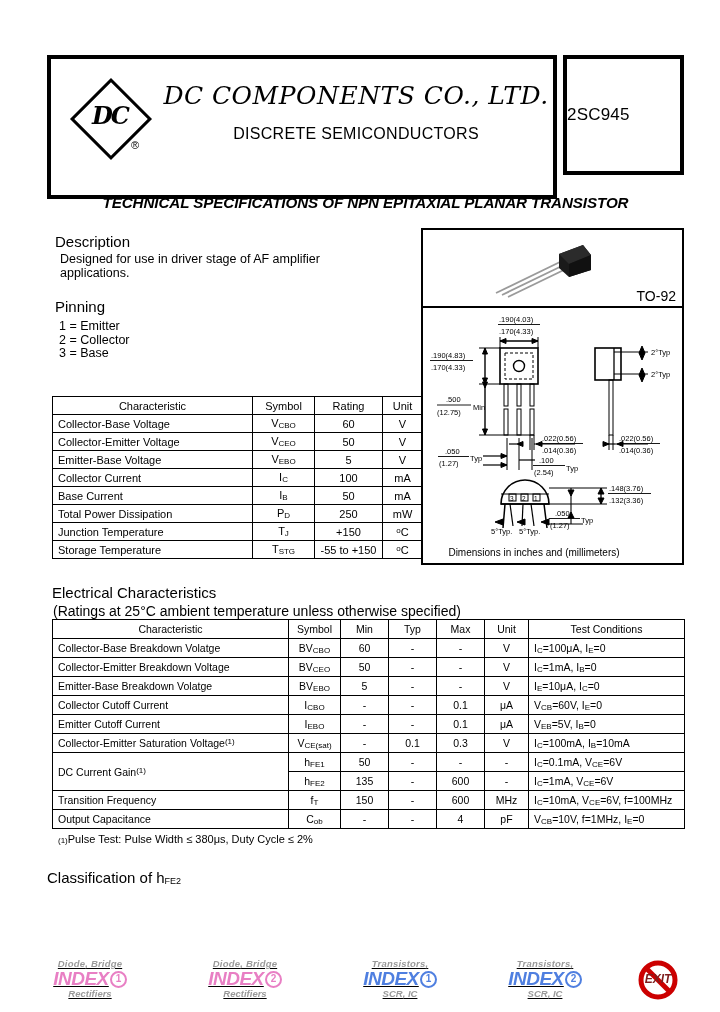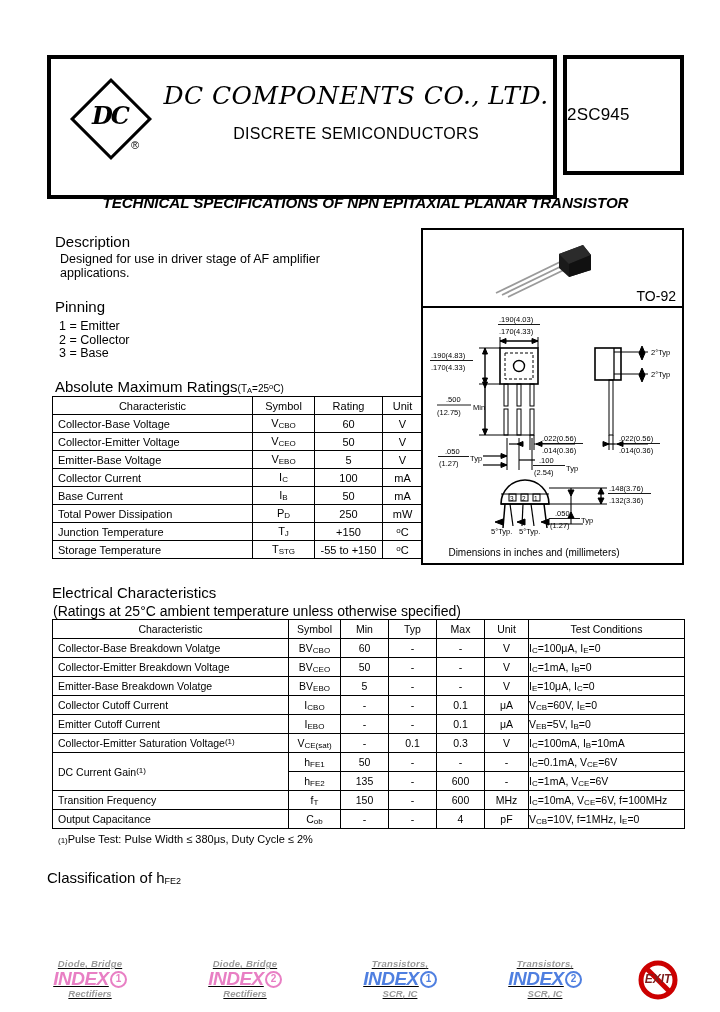--- a/index.html
+++ b/index.html
@@ -191,21 +191,21 @@
     width: 370px;
   }
   #abs-table thead td { height: 17px; }
 
   #elec-table {
     left: 52px; top: 619px;
     width: 632px;
     font-size: 10.5px;
   }
   #elec-table td { height: 18px; }
-  #elec-table .tc { text-align: left; }
+  #elec-table .tc { text-align: left; padding-left: 5px; }
 
   #pulse-note {
     position: absolute;
     left: 58px; top: 833px;
     font-size: 11px;
   }
   #pulse-note .sup { font-size: 8px; vertical-align: 0px; }
 
   #class-table {
     left: 43px; top: 890px;
@@ -336,23 +336,20 @@
   <div id="description-heading" class="h">Description</div>
   <div id="description-text">Designed for use in driver stage of AF amplifier applications.</div>
 
   <div id="pinning-heading">Pinning</div>
   <div id="pinning-list">
     <div>1 = Emitter</div>
     <div>2 = Collector</div>
     <div>3 = Base</div>
   </div>
 
-  <div id="abs-heading" class="section-heading">
-    <span>Absolute Maximum Ratings</span><span class="sub"><span>(T</span><span class="ss">A</span><span>=25</span><span class="sup">o</span><span>C)</span></span>
-  </div>
 
   <table class="dt" id="abs-table">
     <colgroup>
       <col style="width:200px">
         <col style="width:62px">
         <col style="width:68px">
         <col style="width:40px">
     </colgroup>
     <thead>
       <tr>

